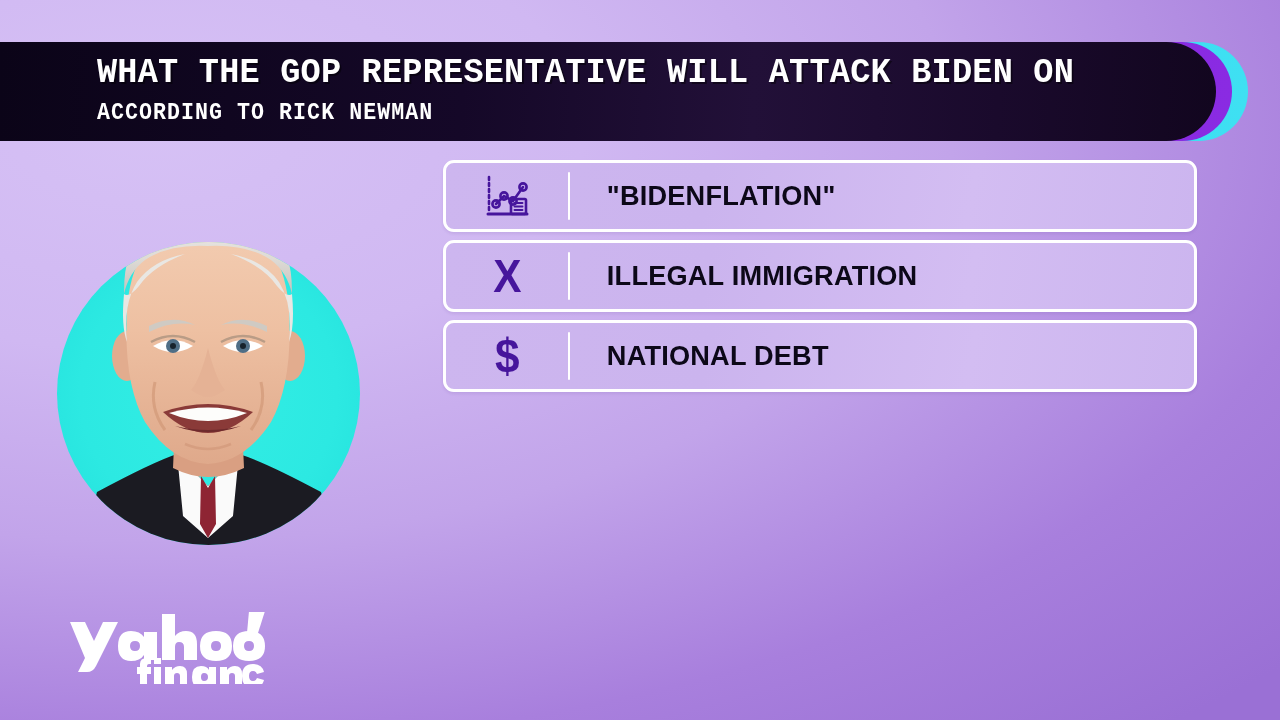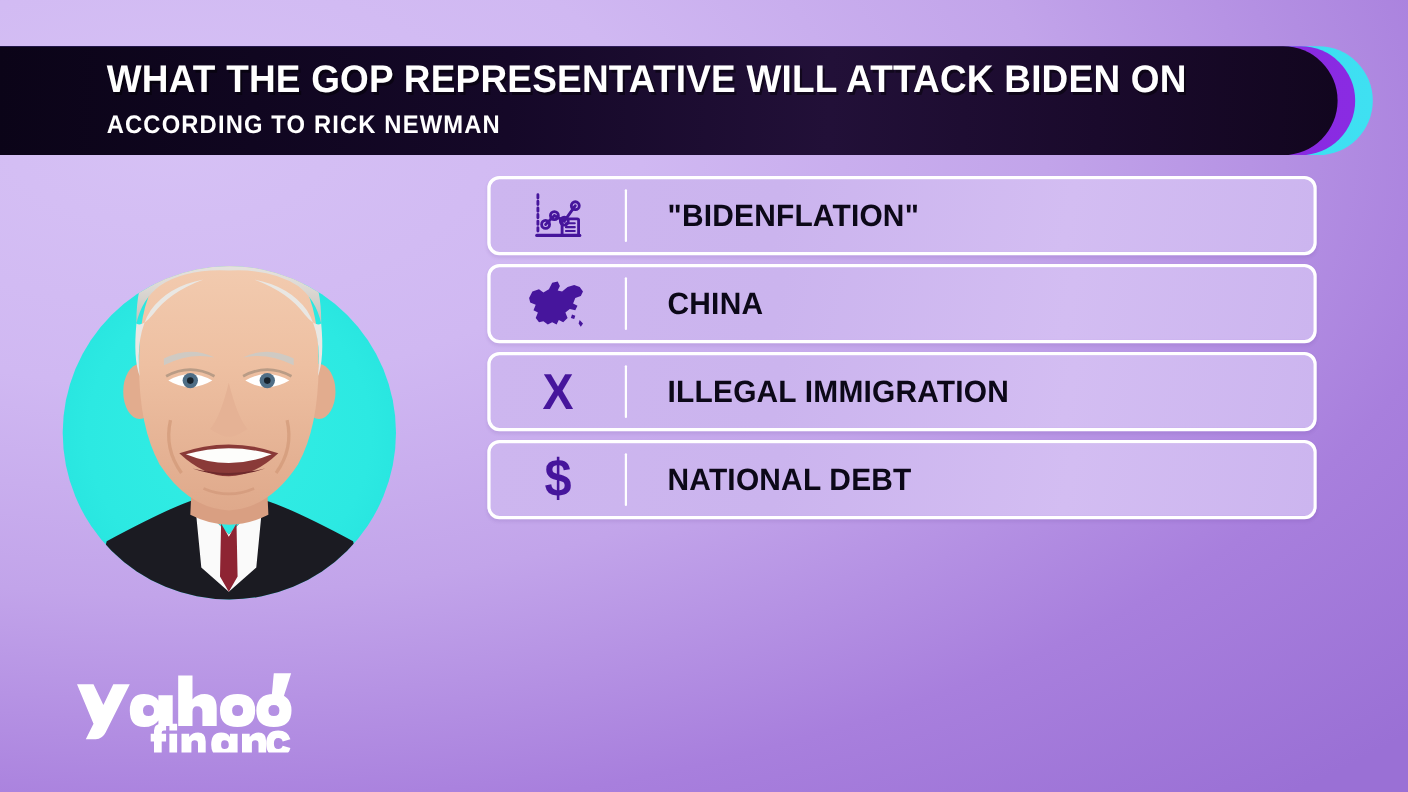--- a/index.html
+++ b/index.html
@@ -51,20 +51,21 @@
   .banner {
     position: absolute;
     left: 0;
     top: 0;
     width: 1216px;
     height: 99px;
     border-top-right-radius: 50px;
     border-bottom-right-radius: 50px;
     background: linear-gradient(92deg, #0b0418 0%, #150828 38%, #221038 62%, #1a0a2c 82%, #12061f 100%);
     overflow: hidden;
+    font-family: Liberation Mono, monospace;
   }
   .banner-title {
     position: absolute;
     left: 97px;
     top: 11px;
     color: #ffffff;
     font-size: 35px;
     font-weight: 700;
     letter-spacing: 0.2px;
     white-space: nowrap;
@@ -259,31 +260,20 @@
           <rect x="29" y="28" width="15" height="15" rx="1.2" fill="none"></rect>
           <path d="M32.5 32 L40.5 32 M32.5 35.5 L40.5 35.5 M32.5 39 L40.5 39" stroke-width="1.9"></path>
         </svg>
       </div>
       <div class="card-divider"></div>
       <div class="card-label">"BIDENFLATION"</div>
     </div>
 
 
 
-    <div class="card">
-      <div class="card-icon">
-        <svg width="58" height="50" viewBox="0 0 58 50">
-          <path d="M3 20 L6 14 L12 12 L16 15 L21 12 L24 6 L29 5 L31 9 L29 13 L33 14 L38 10 L44 8 L49 10 L52 14 L50 18 L45 20 L43 25 L47 27 L45 31 L40 30 L36 33 L38 38 L34 42 L30 40 L28 44 L24 42 L20 44 L16 41 L12 42 L9 38 L11 33 L7 31 L9 26 L4 24 Z" fill="#46159c"></path>
-          <path d="M49 40 L52 43 L50 46 L48 43 Z" fill="#46159c"></path>
-          <path d="M42 35 L45 36 L44 39 L41 38 Z" fill="#46159c"></path>
-        </svg>
-      </div>
-      <div class="card-divider"></div>
-      <div class="card-label">CHINA</div>
-    </div>
 
     <div class="card">
       <div class="card-icon">
         <span class="glyph-icon">X</span>
       </div>
       <div class="card-divider"></div>
       <div class="card-label">ILLEGAL IMMIGRATION</div>
     </div>
 
     <div class="card">

